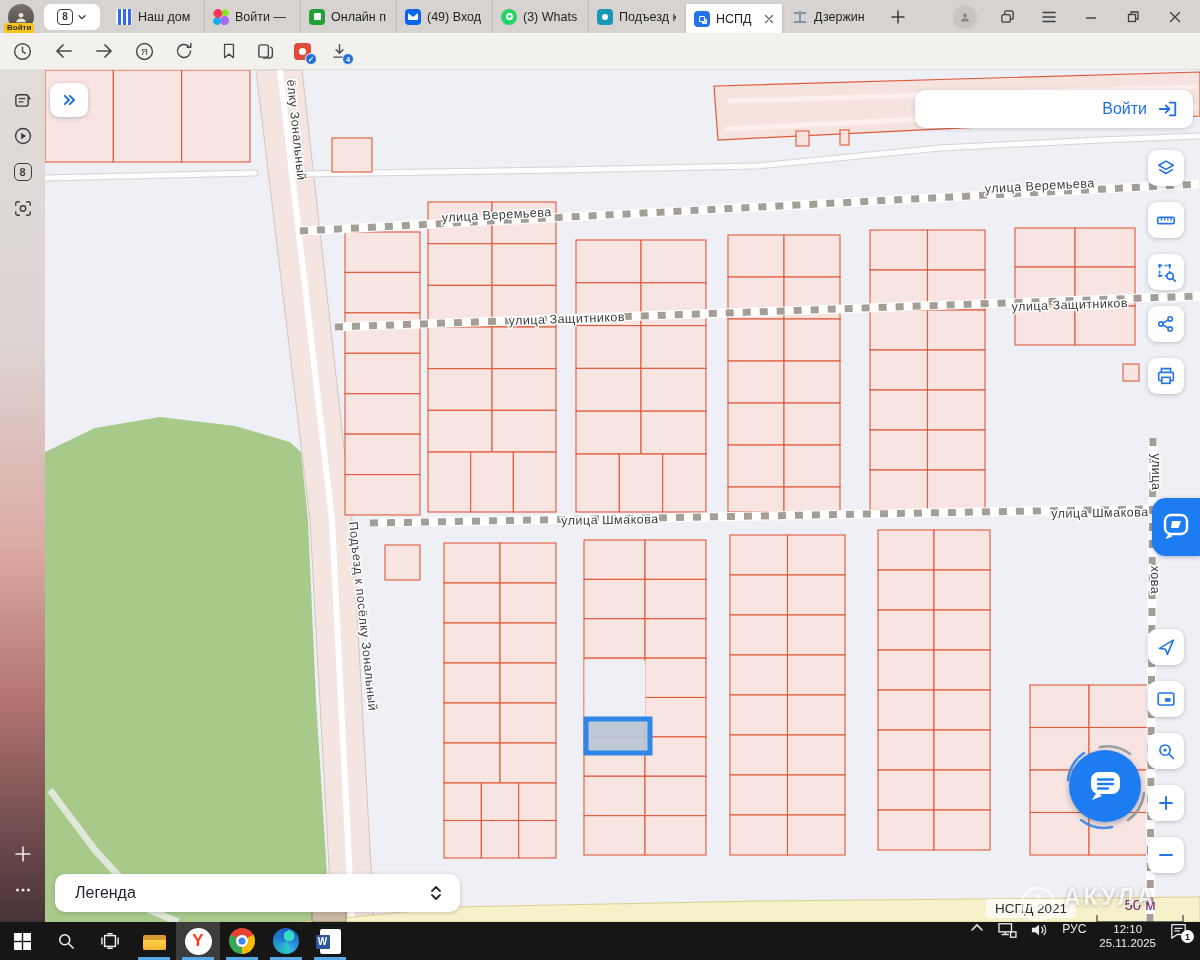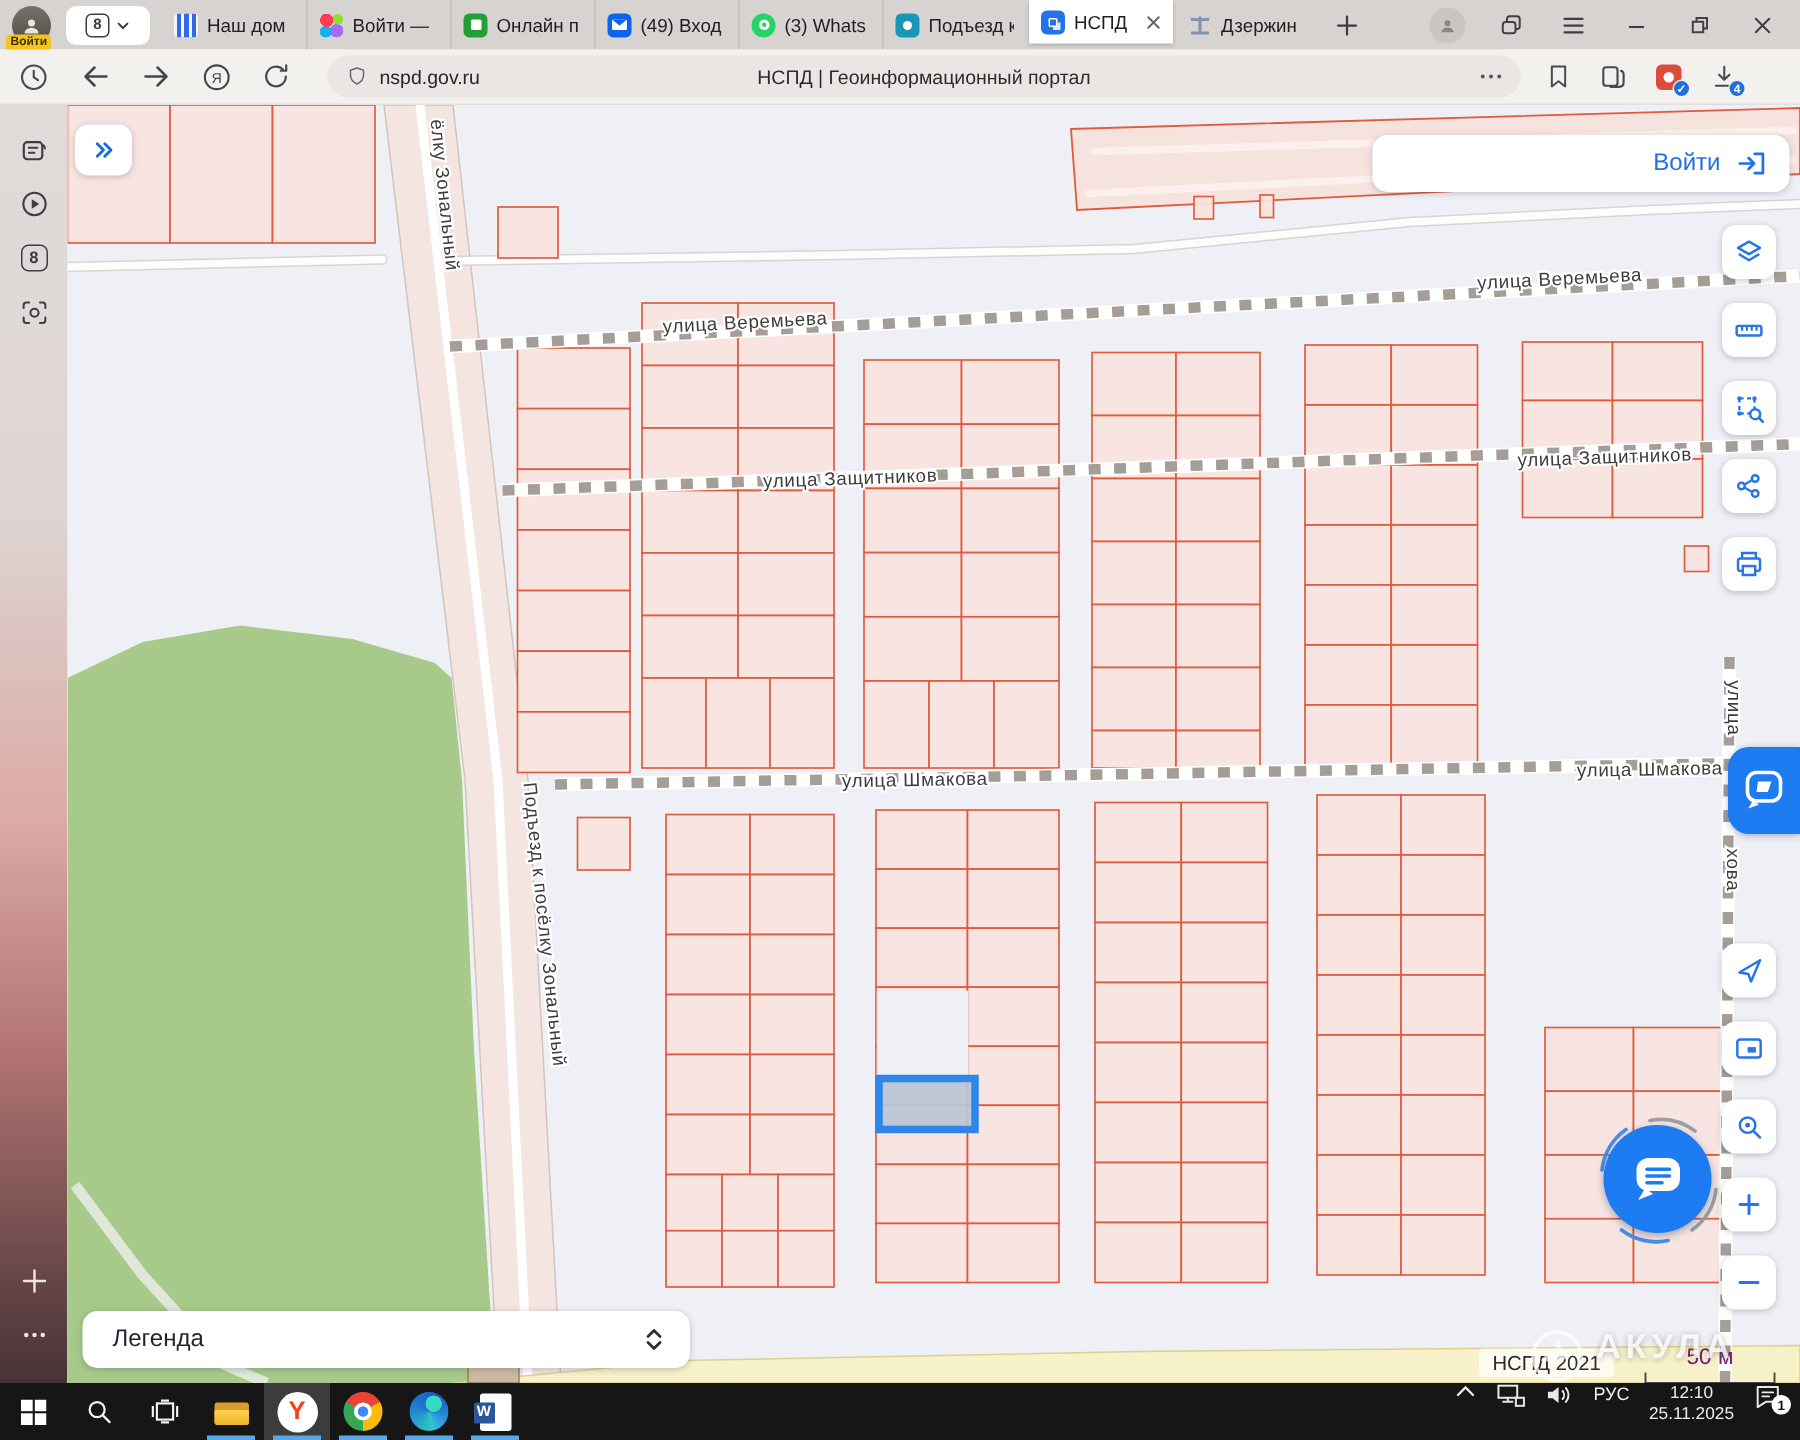--- a/index.html
+++ b/index.html
@@ -7,21 +7,21 @@
   body{position:relative;background:#eef0f5}
   button{border:none;background:transparent;cursor:pointer;padding:0}
   svg{display:block}
 
   
   .tabbar{position:absolute;left:0;top:0;width:1200px;height:33px;background:#d7d3d0;display:flex;align-items:center}
   .avatar{position:relative;width:26px;height:26px;margin:0 10px 0 8px;border-radius:50%;background:linear-gradient(#7a736c,#4e4944);display:flex;align-items:center;justify-content:center}
   .avatar-badge{position:absolute;left:-4px;bottom:-4px;background:#f5c51d;color:#3a3000;font-size:8px;font-weight:700;padding:1px 3px;border-radius:3px;line-height:1.1}
   .tabcount{width:56px;height:26px;background:#fff;border-radius:7px;display:flex;align-items:center;justify-content:center;gap:4px;margin-right:8px}
   .tc-num{width:16px;height:16px;border:1.6px solid #3c3c3c;border-radius:4px;font-size:10px;font-weight:700;color:#3c3c3c;display:flex;align-items:center;justify-content:center}
-  .tabs{display:flex;height:33px;align-items:flex-start}
+  .tabs{display:flex;height:33px;align-items:flex-end}
   .tab{width:96px;height:33px;display:flex;align-items:center;gap:6px;padding:0 8px;overflow:hidden}
   .tab:not(.active)+.tab:not(.active){border-left:1px solid #c2beba}
   .tab.active{background:#fff;height:29px;border-radius:0;box-shadow:0 1px 3px rgba(0,0,0,.2);margin:0 2px}
   .tlabel{font-size:12.5px;color:#1f1f1f;white-space:nowrap;overflow:hidden;flex:1}
   .tclose{font-size:14px;color:#666;line-height:1}
   .fav{width:16px;height:16px;border-radius:4px;flex:0 0 auto;display:flex;align-items:center;justify-content:center;position:relative}
   .fav i{display:block}
   .fav-building{background:#3569e8;background-image:repeating-linear-gradient(90deg,rgba(255,255,255,.95) 0 2px,transparent 2px 5px);border-radius:3px}
   .fav-avito{background:radial-gradient(circle at 30% 28%,#ff3b57 0 27%,transparent 28%),radial-gradient(circle at 76% 24%,#8ce02a 0 20%,transparent 21%),radial-gradient(circle at 26% 76%,#14b0f0 0 23%,transparent 24%),radial-gradient(circle at 72% 72%,#a76bf5 0 27%,transparent 28%)}
   .fav-greenhome{background:#21a038;border-radius:4px}
@@ -241,34 +241,20 @@
         <circle cx="11" cy="11" r="8.3" fill="none" stroke="#474747" stroke-width="1.5"></circle>
         <text x="11" y="15" text-anchor="middle" font-size="10" fill="#474747">Я</text>
       </svg>
     </button>
   <button class="nbtn">
       <svg width="20" height="20" viewBox="0 0 22 22">
         <path d="M18.2 11a7.2 7.2 0 1 1-2.1-5.1" fill="none" stroke="#474747" stroke-width="1.6" stroke-linecap="round"></path>
         <path d="M18.5 2.8v4h-4" fill="none" stroke="#474747" stroke-width="1.6" stroke-linecap="round" stroke-linejoin="round"></path>
       </svg>
     </button>
-  <div class="urlbar">
-    <svg width="16" height="16" viewBox="0 0 24 24">
-        <path d="M12 3.5l6.5 2.2v5.1c0 4.2-2.7 6.9-6.5 8.7-3.8-1.8-6.5-4.5-6.5-8.7V5.7z" fill="none" stroke="#6a6a6a" stroke-width="1.5" stroke-linejoin="round"></path>
-      </svg>
-    <span class="url">nspd.gov.ru</span>
-    <span class="ptitle">НСПД | Геоинформационный портал</span>
-    <span class="urldots">
-        <svg width="16" height="6" viewBox="0 0 16 6">
-          <circle cx="2.5" cy="3" r="1.3" fill="#555"></circle>
-          <circle cx="8" cy="3" r="1.3" fill="#555"></circle>
-          <circle cx="13.5" cy="3" r="1.3" fill="#555"></circle>
-        </svg>
-      </span>
-  </div>
   <div class="afterurl">
     <button>
         <svg width="16" height="18" viewBox="0 0 18 20">
           <path d="M4 2.5h10v15l-5-4-5 4z" fill="none" stroke="#4a4a4a" stroke-width="1.5" stroke-linejoin="round"></path>
         </svg>
       </button>
     <button>
         <svg width="19" height="18" viewBox="0 0 20 19">
           <rect x="3" y="3" width="10" height="13" rx="2" fill="none" stroke="#4a4a4a" stroke-width="1.5"></rect>
           <path d="M15.5 5.5c1 .4 1.8 1.2 1.8 2.6v5.5c0 2-1.4 3.2-3.2 3.2H8" fill="none" stroke="#4a4a4a" stroke-width="1.5" stroke-linecap="round"></path>

